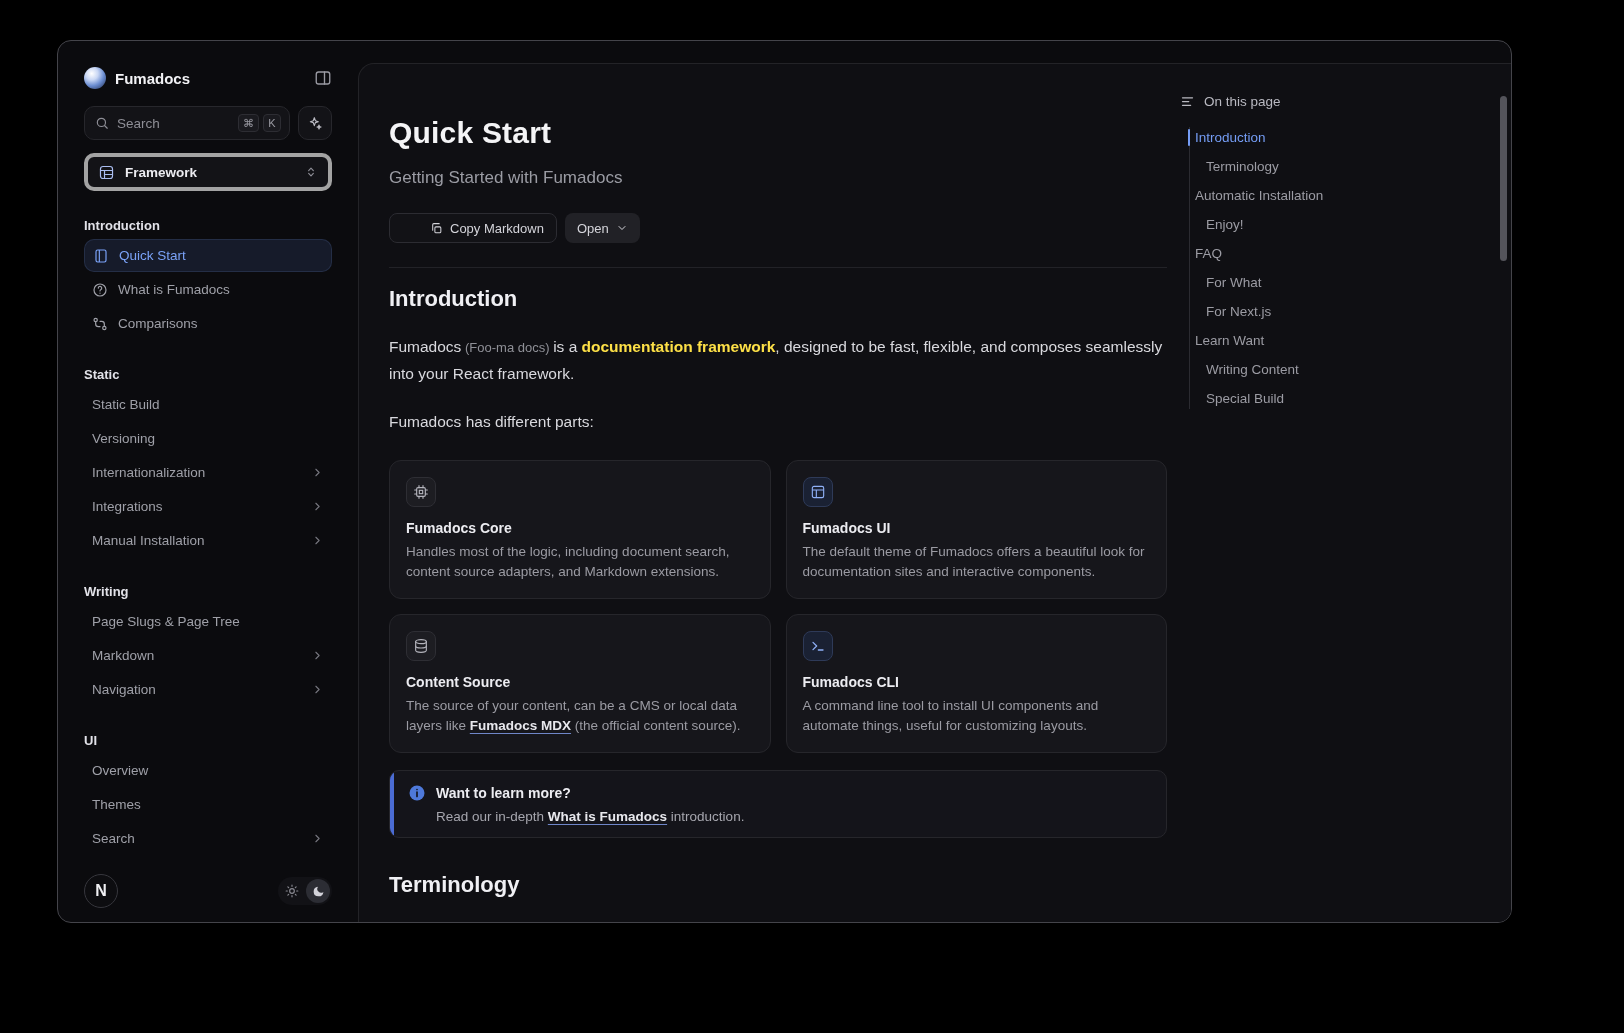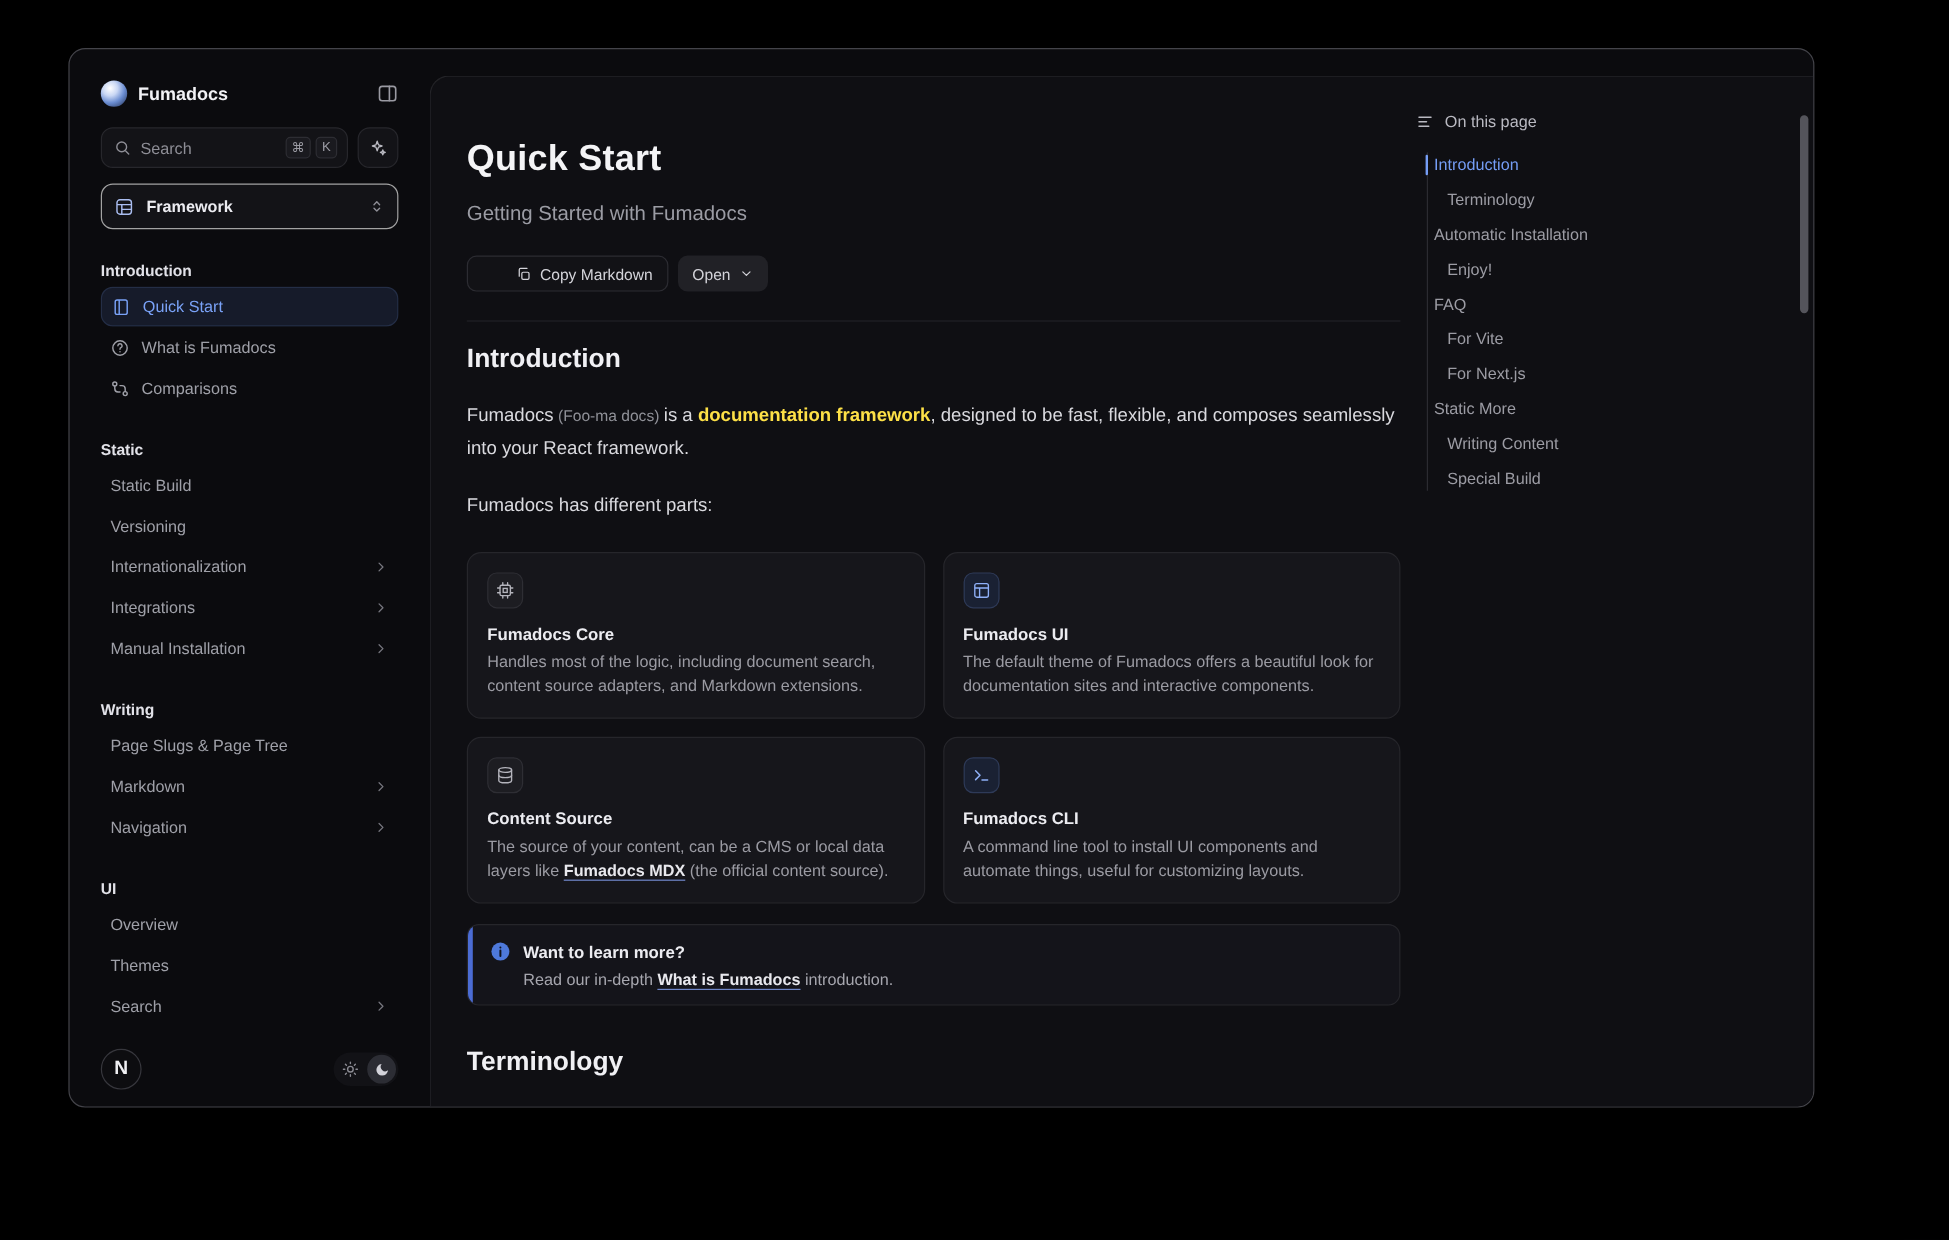--- a/index.html
+++ b/index.html
@@ -17,21 +17,21 @@
   .brand { margin-left:9px; font-size:15px; font-weight:700; color:#f2f2f5; flex:1; }
   .hicon { color:#9a9aa2; }
   .sb-search-row { display:flex; gap:8px; margin-top:13px; }
   .searchbox { flex:1; height:34px; border:1px solid #27272c; background:#131317; border-radius:10px;
       display:flex; align-items:center; padding:0 8px 0 10px; color:#8e8e96; }
   .searchbox .ph { font-size:13.5px; margin-left:8px; flex:1; }
   .kbd { min-width:18px; height:18px; padding:0 4px; border:1px solid #2d2d33; background:#1a1a1f;
       border-radius:4px; color:#9a9aa2; font-size:11px; display:flex; align-items:center; justify-content:center; margin-left:4px; }
   .sq-btn { width:34px; height:34px; border:1px solid #27272c; background:#131317; border-radius:10px;
       display:flex; align-items:center; justify-content:center; color:#b9b9c1; }
-  .framework { margin-top:13px; height:38px; border:1px solid #a3a3a3; background:#131317; border-radius:10px;
+  .framework { margin-top:13px; height:38px; border:4px solid #a3a3a3; background:#131317; border-radius:10px;
       display:flex; align-items:center; padding:0 10px; }
   .framework .fw-ic { color:#aabdf0; }
   .framework .fw-label { margin-left:10px; font-size:13.5px; font-weight:600; color:#ececf1; flex:1; }
   .framework .fw-chev { color:#8e8e96; }
   .sb-group-label { margin-top:27px; margin-bottom:6px; font-size:13px; font-weight:600; color:#e2e2e8; }
   .sb-item { height:33px; margin:1px 0; display:flex; align-items:center; gap:10px; padding:0 8px;
       border-radius:10px; font-size:13.5px; color:#9fa0a8; cursor:pointer; }
   .sb-item .sb-ic { display:flex; color:#9fa0a8; }
   .sb-item.active { background:rgba(109,146,243,0.12); border:1px solid rgba(122,162,247,0.14); color:#7aa2f7; }
   .sb-item.active .sb-ic { color:#7aa2f7; }
@@ -373,23 +373,23 @@
         </span>
         <span>On this page</span>
       </div>
       <div class="toc-list">
         <div class="toc-track"></div>
         <div class="toc-item active">Introduction</div>
         <div class="toc-item lvl2">Terminology</div>
         <div class="toc-item">Automatic Installation</div>
         <div class="toc-item lvl2">Enjoy!</div>
         <div class="toc-item">FAQ</div>
-        <div class="toc-item lvl2">For Vite</div>
+        <div class="toc-item lvl2">For What</div>
         <div class="toc-item lvl2">For Next.js</div>
-        <div class="toc-item">Static More</div>
+        <div class="toc-item">Learn Want</div>
         <div class="toc-item lvl2">Writing Content</div>
         <div class="toc-item lvl2">Special Build</div>
       </div>
     </div>
   </div>
 
   <div class="scroll-thumb"></div>
 </div>
 
 </body></html>

